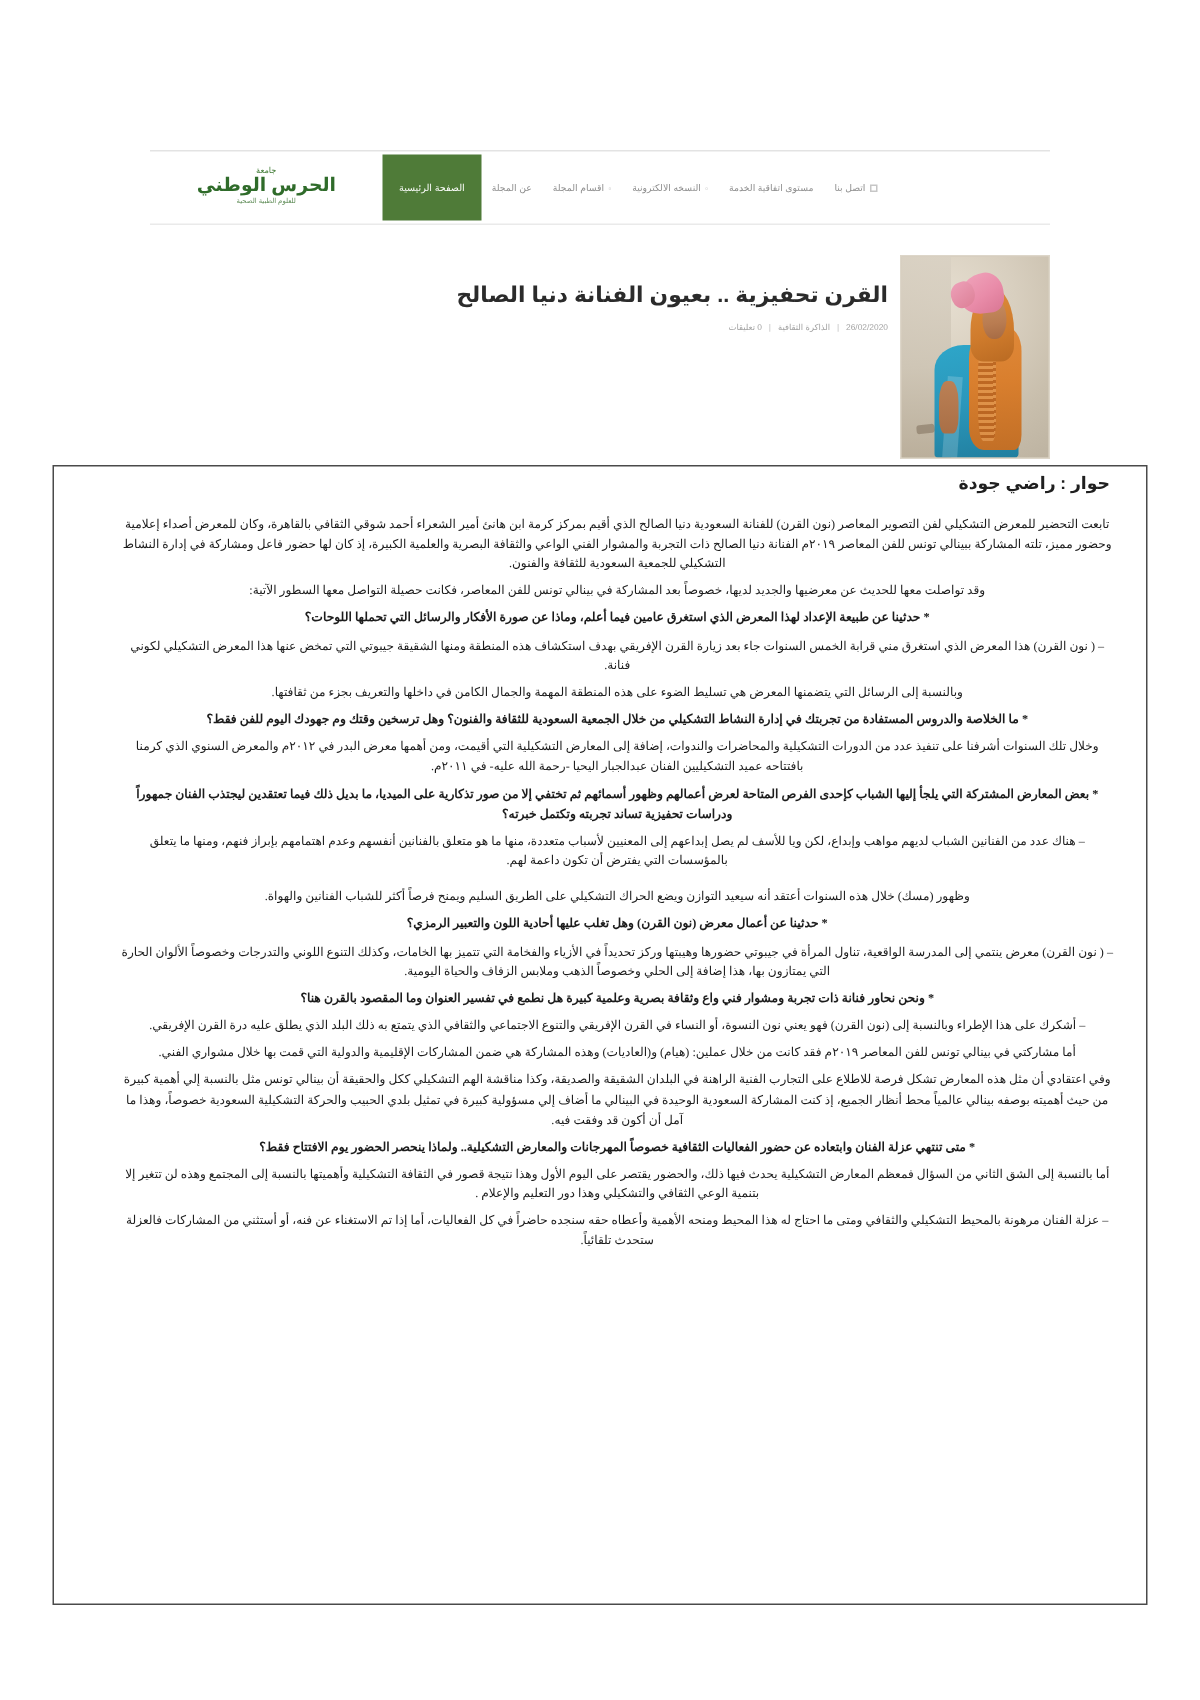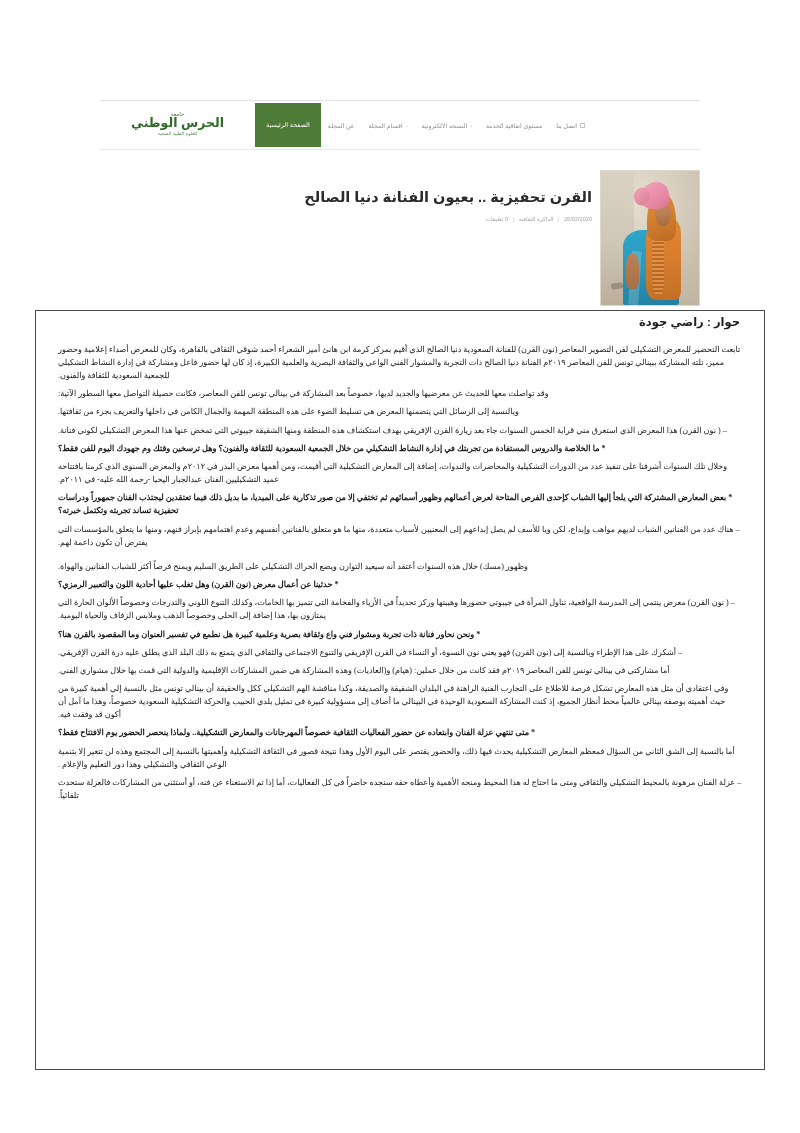--- a/index.html
+++ b/index.html
@@ -241,22 +241,23 @@
     overflow: hidden;
   }
   .byline {
     font-size: 11.5px;
     font-weight: bold;
     color: #1f1f1f;
     text-align: right;
     margin: 4px 2px 14px 0;
   }
   .body-text {
-    text-align: left;
+    text-align: center;
     direction: rtl;
+    margin-left: 23px;
   }
   .body-text p {
     margin: 0 0 5px 0;
     font-size: 8.1px;
     line-height: 1.62;
     color: #1c1c1c;
     font-family: "Liberation Serif", "DejaVu Serif", serif;
   }
   .body-text p.q {
     font-weight: bold;
@@ -333,22 +334,23 @@
         <div class="pt-sign"></div>
       </div>
     </div>
   </div>
 
   <div class="content-card">
     <div class="byline">حوار : راضي جودة</div>
     <div class="body-text" id="body-text">
         <p>تابعت التحضير للمعرض التشكيلي لفن التصوير المعاصر (نون القرن) للفنانة السعودية دنيا الصالح الذي أقيم بمركز كرمة ابن هانئ أمير الشعراء أحمد شوقي الثقافي بالقاهرة، وكان للمعرض أصداء إعلامية وحضور مميز، تلته المشاركة ببينالي تونس للفن المعاصر ٢٠١٩م الفنانة دنيا الصالح ذات التجربة والمشوار الفني الواعي والثقافة البصرية والعلمية الكبيرة، إذ كان لها حضور فاعل ومشاركة في إدارة النشاط التشكيلي للجمعية السعودية للثقافة والفنون.</p>
         <p>وقد تواصلت معها للحديث عن معرضيها والجديد لديها، خصوصاً بعد المشاركة في بينالي تونس للفن المعاصر، فكانت حصيلة التواصل معها السطور الآتية:</p>
+        <p class="q">* حدثينا عن طبيعة الإعداد لهذا المعرض الذي استغرق عامين فيما أعلم، وماذا عن صورة الأفكار والرسائل التي تحملها اللوحات؟</p>
+        <p>– ( نون القرن) هذا المعرض الذي استغرق مني قرابة الخمس السنوات جاء بعد زيارة القرن الإفريقي بهدف استكشاف هذه المنطقة ومنها الشقيقة جيبوتي التي تمخض عنها هذا المعرض التشكيلي لكوني فنانة.</p>
         <p>وبالنسبة إلى الرسائل التي يتضمنها المعرض هي تسليط الضوء على هذه المنطقة المهمة والجمال الكامن في داخلها والتعريف بجزء من ثقافتها.</p>
-        <p>– ( نون القرن) هذا المعرض الذي استغرق مني قرابة الخمس السنوات جاء بعد زيارة القرن الإفريقي بهدف استكشاف هذه المنطقة ومنها الشقيقة جيبوتي التي تمخض عنها هذا المعرض التشكيلي لكوني فنانة.</p>
         <p class="q">* ما الخلاصة والدروس المستفادة من تجربتك في إدارة النشاط التشكيلي من خلال الجمعية السعودية للثقافة والفنون؟ وهل ترسخين وقتك وم جهودك اليوم للفن فقط؟</p>
         <p>وخلال تلك السنوات أشرفنا على تنفيذ عدد من الدورات التشكيلية والمحاضرات والندوات، إضافة إلى المعارض التشكيلية التي أقيمت، ومن أهمها معرض البدر في ٢٠١٢م والمعرض السنوي الذي كرمنا بافتتاحه عميد التشكيليين الفنان عبدالجبار اليحيا -رحمة الله عليه- في ٢٠١١م.</p>
         <p class="q">* بعض المعارض المشتركة التي يلجأ إليها الشباب كإحدى الفرص المتاحة لعرض أعمالهم وظهور أسمائهم ثم تختفي إلا من صور تذكارية على الميديا، ما بديل ذلك فيما تعتقدين ليجتذب الفنان جمهوراً ودراسات تحفيزية تساند تجربته وتكتمل خبرته؟</p>
         <p>– هناك عدد من الفنانين الشباب لديهم مواهب وإبداع، لكن ويا للأسف لم يصل إبداعهم إلى المعنيين لأسباب متعددة، منها ما هو متعلق بالفنانين أنفسهم وعدم اهتمامهم بإبراز فنهم، ومنها ما يتعلق بالمؤسسات التي يفترض أن تكون داعمة لهم.</p>
         <p class="spaced">وظهور (مسك) خلال هذه السنوات أعتقد أنه سيعيد التوازن ويضع الحراك التشكيلي على الطريق السليم ويمنح فرصاً أكثر للشباب الفنانين والهواة.</p>
         <p class="q">* حدثينا عن أعمال معرض (نون القرن) وهل تغلب عليها أحادية اللون والتعبير الرمزي؟</p>
         <p>– ( نون القرن) معرض ينتمي إلى المدرسة الواقعية، تناول المرأة في جيبوتي حضورها وهيبتها وركز تحديداً في الأزياء والفخامة التي تتميز بها الخامات، وكذلك التنوع اللوني والتدرجات وخصوصاً الألوان الحارة التي يمتازون بها، هذا إضافة إلى الحلي وخصوصاً الذهب وملابس الزفاف والحياة اليومية.</p>
         <p class="q">* ونحن نحاور فنانة ذات تجربة ومشوار فني واع وثقافة بصرية وعلمية كبيرة هل نطمع في تفسير العنوان وما المقصود بالقرن هنا؟</p>
         <p>– أشكرك على هذا الإطراء وبالنسبة إلى (نون القرن) فهو يعني نون النسوة، أو النساء في القرن الإفريقي والتنوع الاجتماعي والثقافي الذي يتمتع به ذلك البلد الذي يطلق عليه درة القرن الإفريقي.</p>
         <p>أما مشاركتي في بينالي تونس للفن المعاصر ٢٠١٩م فقد كانت من خلال عملين: (هيام) و(العاديات) وهذه المشاركة هي ضمن المشاركات الإقليمية والدولية التي قمت بها خلال مشواري الفني.</p>

